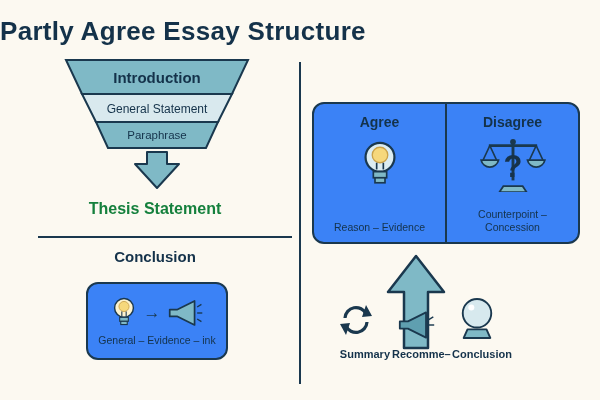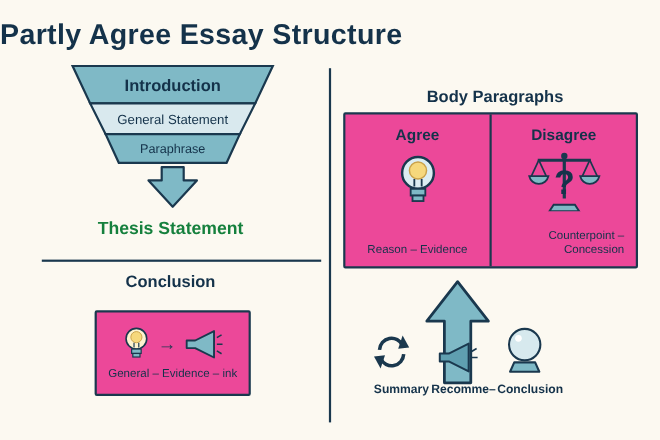--- a/index.html
+++ b/index.html
@@ -14,26 +14,26 @@
   .hdivider{position:absolute;left:38px;top:236px;width:254px;height:2px;background:#1a384e}
 
   .funnel-wrap{position:absolute;left:52px;top:58px;width:210px;height:138px}
   .thesis{position:absolute;left:30px;top:200px;width:250px;text-align:center;
           font-size:16px;font-weight:bold;color:#15803d}
 
   .section-heading{position:absolute;text-align:center;font-size:15px;font-weight:bold;color:#14324a}
   .conclusion-heading{left:55px;top:248px;width:200px}
   .body-heading{left:305px;top:80px;width:290px}
 
-  .box{border:2px solid #1a384e;border-radius:2px;background:#ec4899}
+  .box{border:2px solid #1a384e;border-radius:12px;background:#3b82f6}
   .conclusion-box{position:absolute;left:86px;top:282px;width:142px;height:78px;
                   display:flex;flex-direction:column;align-items:center;justify-content:center;gap:3px}
   .conclusion-icons{display:flex;align-items:center;gap:7px}
   .arrow-glyph{font-size:17px;font-weight:bold;color:#1a384e}
-  .caption{font-size:10.5px;color:#14324a;text-align:right;line-height:1.25}
+  .caption{font-size:10.5px;color:#14324a;text-align:center;line-height:1.25}
 
   .body-box{position:absolute;left:312px;top:102px;width:268px;height:142px;display:flex;padding:0}
   .body-col{flex:1;display:flex;flex-direction:column;align-items:center;padding:10px 4px 8px 4px}
   .body-col.first{border-right:2px solid #1a384e}
   .col-title{font-size:14px;font-weight:bold;color:#14324a}
   .col-icon{margin:6px 0 4px 0}
   .col-caption{margin-top:auto}
 
   .up-arrow{position:absolute;left:386px;top:254px;width:60px;height:96px}
   .recycle{position:absolute;left:338px;top:302px;width:36px;height:36px}
@@ -60,21 +60,20 @@
     <polygon points="30,36 180,36 166,64 44,64" fill="#d9e9ee" stroke="#1a384e" stroke-width="2"></polygon>
     <polygon points="44,64 166,64 154,90 56,90" fill="#7fb9c6" stroke="#1a384e" stroke-width="2"></polygon>
     <polygon points="95,94 115,94 115,106 127,106 105,130 83,106 95,106" fill="#7fb9c6" stroke="#1a384e" stroke-width="2" stroke-linejoin="round"></polygon>
     <text x="105" y="25" text-anchor="middle" font-family="Liberation Sans, sans-serif" font-size="15" font-weight="bold" fill="#14324a">Introduction</text>
     <text x="105" y="55" text-anchor="middle" font-family="Liberation Sans, sans-serif" font-size="12" fill="#14324a">General Statement</text>
     <text x="105" y="81" text-anchor="middle" font-family="Liberation Sans, sans-serif" font-size="11.5" fill="#14324a">Paraphrase</text>
   </svg>
 
   <div class="thesis">Thesis Statement</div>
 
-  <div class="section-heading body-heading">Body Paragraphs</div>
 
   <div class="box body-box">
     <div class="body-col first">
       <div class="col-title">Agree</div>
       <svg class="col-icon" width="40" height="58" viewBox="0 0 36 46">
         <circle cx="18" cy="16" r="13" fill="#dcedf2" stroke="#1a384e" stroke-width="2"></circle>
         <circle cx="18" cy="14" r="7" fill="#f6d87c" stroke="#caa24a" stroke-width="1.2"></circle>
         <line x1="15" y1="21" x2="15" y2="27" stroke="#1a384e" stroke-width="1.5"></line>
         <line x1="21" y1="21" x2="21" y2="27" stroke="#1a384e" stroke-width="1.5"></line>
         <rect x="12" y="29" width="12" height="5.5" fill="#7fb9c6" stroke="#1a384e" stroke-width="1.5"></rect>

